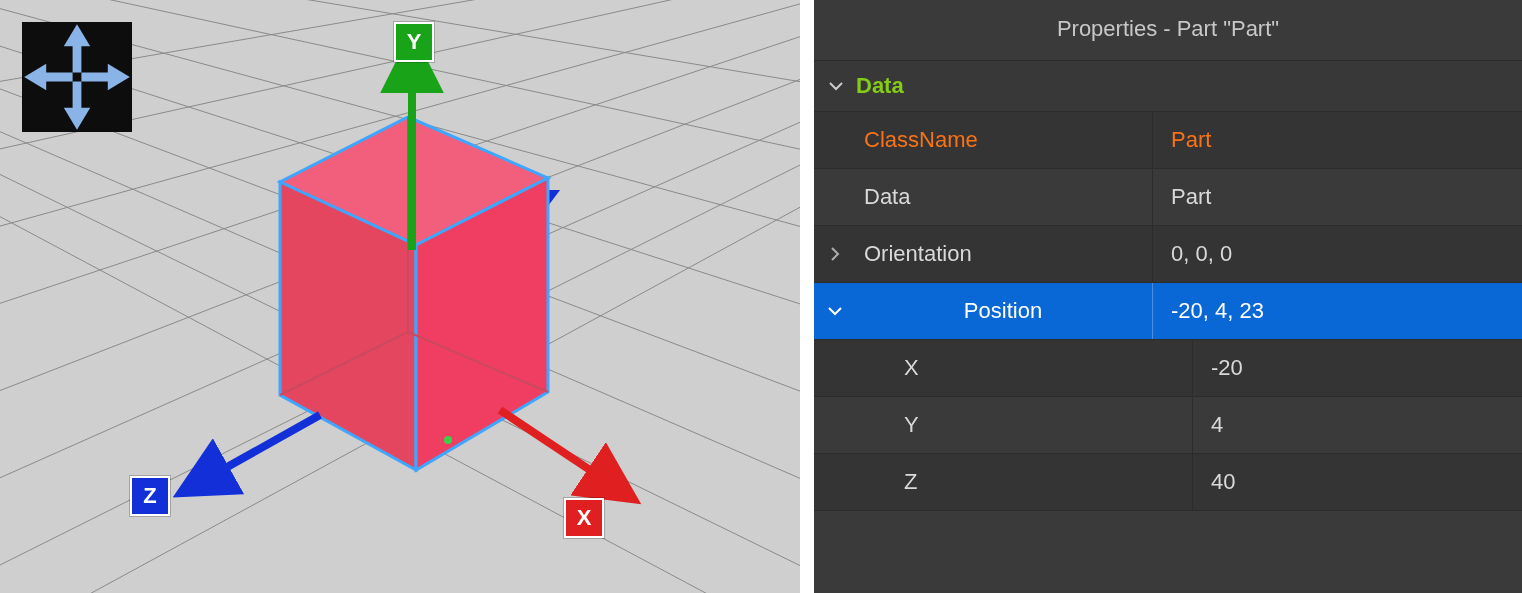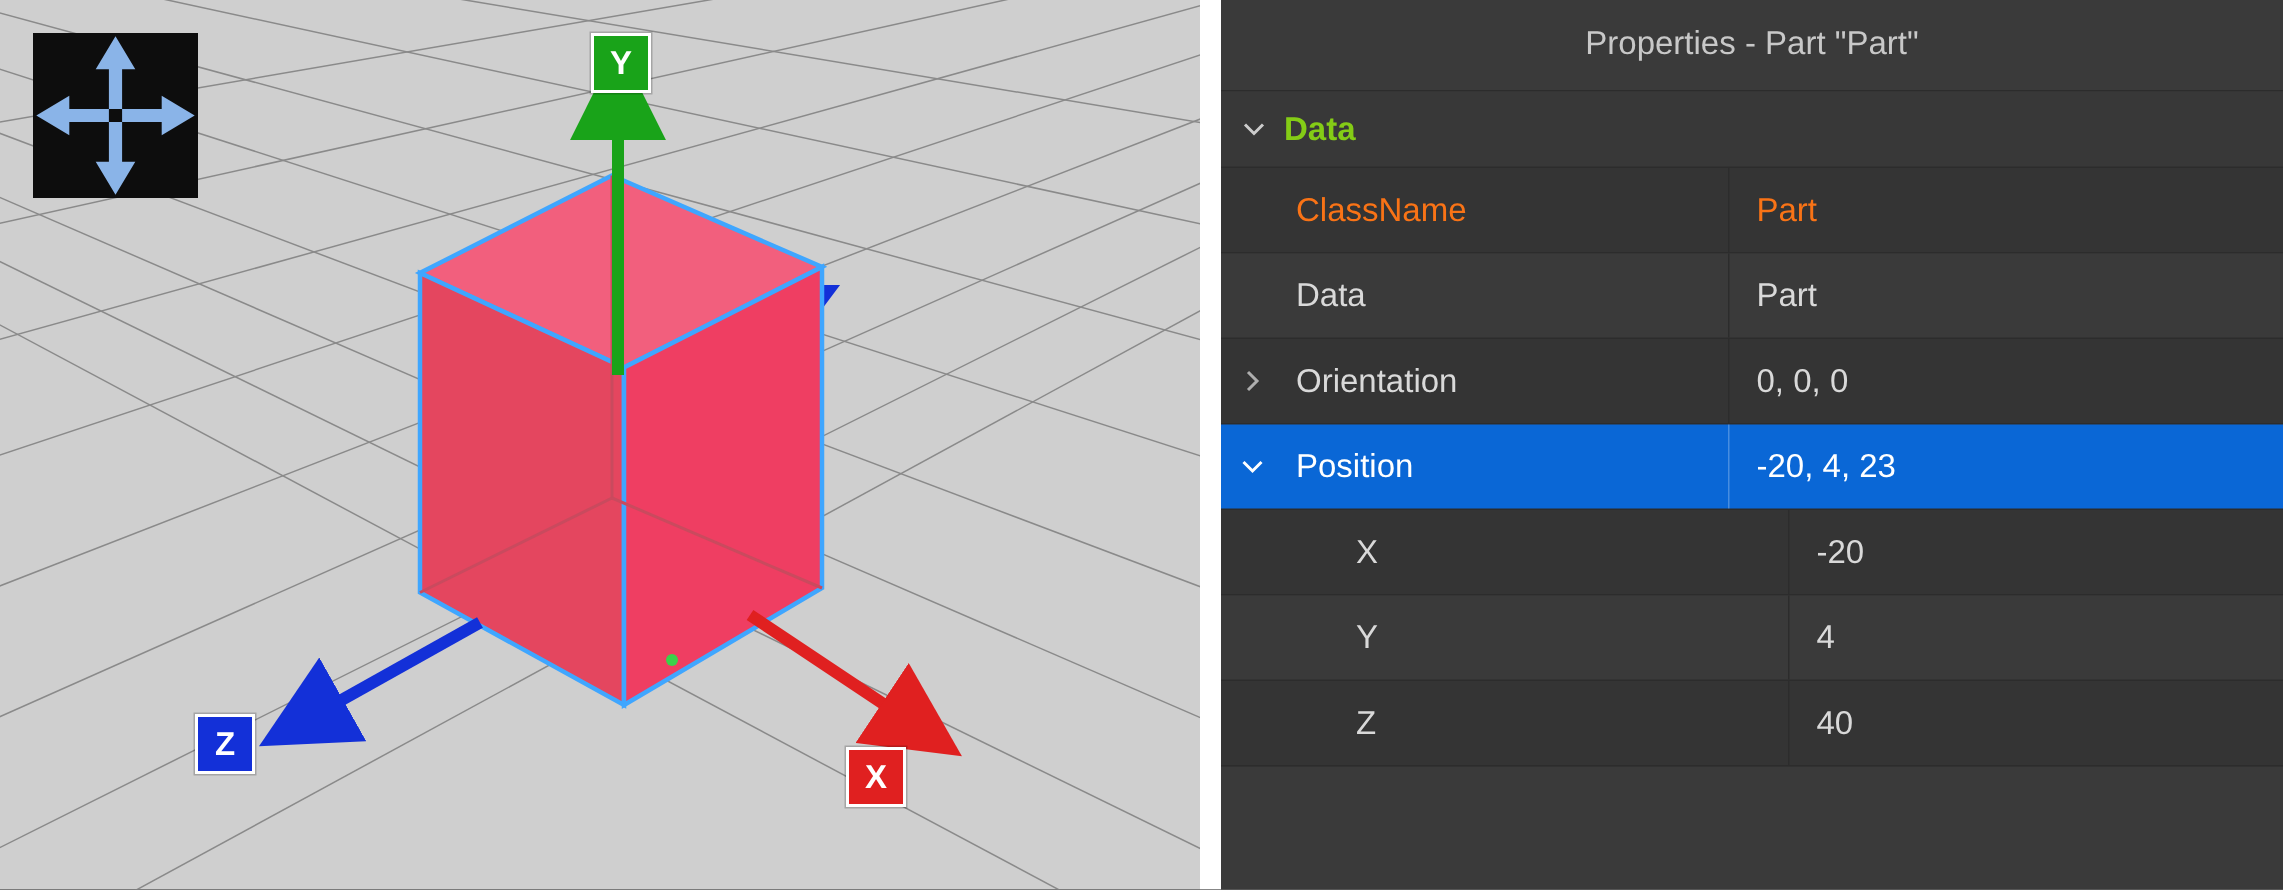--- a/index.html
+++ b/index.html
@@ -90,21 +90,21 @@
     color: #84cc16;
   }
   .row {
     display: flex;
     align-items: center;
     border-bottom: 1px solid #2c2c2c;
     height: 56px;
     background: #3a3a3a;
   }
   .row.alt { background:#343434; }
-  .row.selected { background:#0a67d6; color:#fff; }
+  .row.selected { background:#0a67d6; color:#fff;text-align:center; }
   .row .expander {
     width: 42px;
     display: flex;
     align-items: center;
     justify-content: center;
     color: #aeaeae;
     flex: 0 0 42px;
   }
   .row.selected .expander { color:#fff; }
   .row .plabel {

